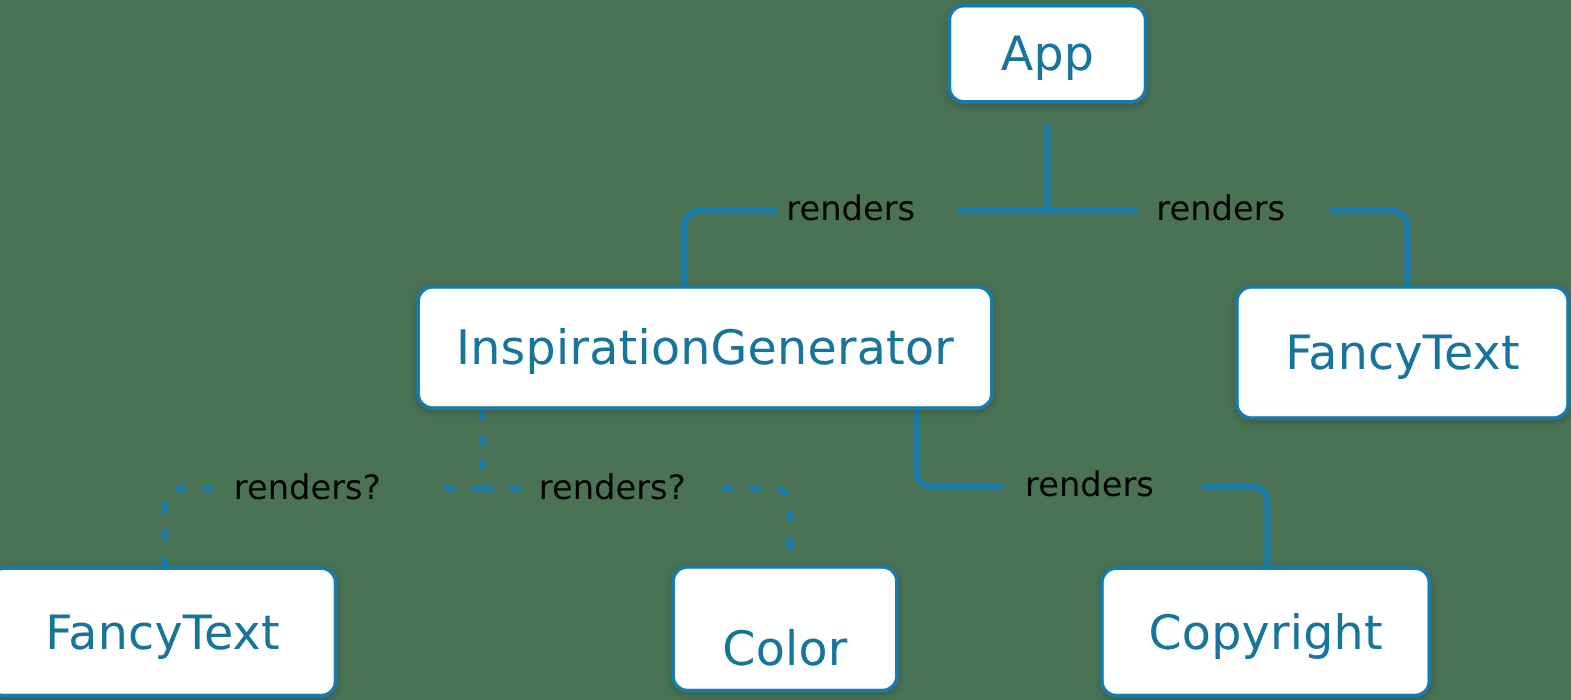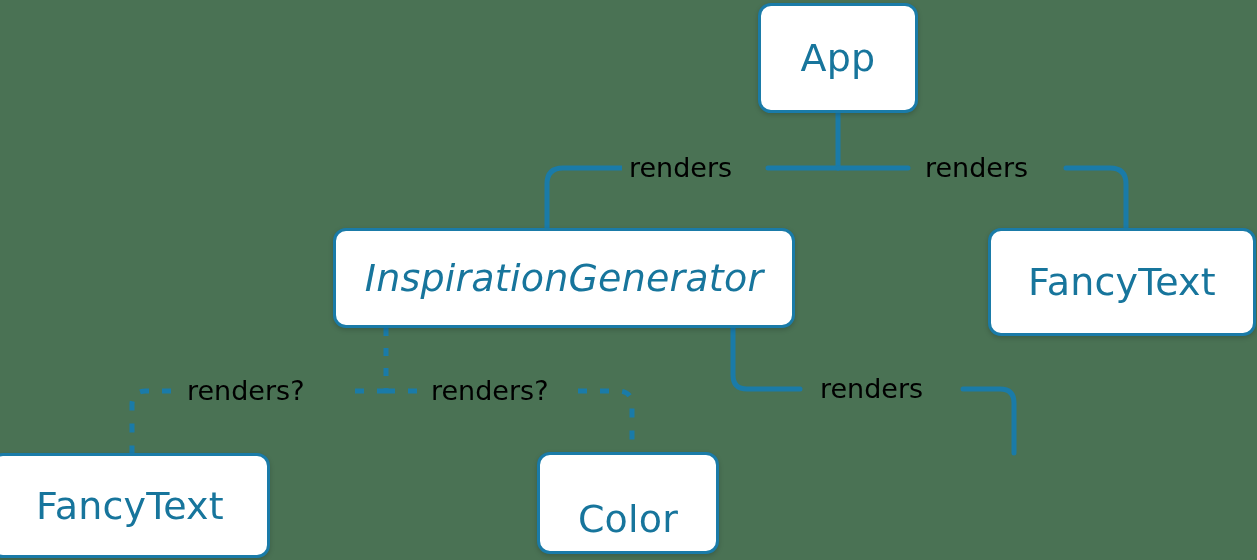--- a/index.html
+++ b/index.html
@@ -86,34 +86,37 @@
   <div class="edge-label" style="left:622px; top:154px; font-size:27px;">renders</div>
 
   <div class="edge-label" style="left:918px; top:154px; font-size:27px;">renders</div>
 
   <div class="edge-label" style="left:180px; top:377px; font-size:27px;">renders?</div>
 
   <div class="edge-label" style="left:424px; top:377px; font-size:27px;">renders?</div>
 
   <div class="edge-label" style="left:813px; top:375px; font-size:27px;">renders</div>
 
-  <div class="node" style="left:758px; top:3px; width:160px; height:110px;">
+  <div class="node" style="left:758px; top:3px; width:160px; height:80px;">
     <span class="node-label" style="font-size:38px;">App</span>
   </div>
 
   <div class="node" style="left:333px; top:228px; width:462px; height:100px;">
-    <span class="node-label" style="font-size:38px;font-style:italic;">InspirationGenerator</span>
+    <span class="node-label" style="font-size:38px;">InspirationGenerator</span>
   </div>
 
   <div class="node" style="left:988px; top:228px; width:268px; height:108px;">
     <span class="node-label" style="font-size:38px;">FancyText</span>
   </div>
 
   <div class="node" style="left:-10px; top:453px; width:280px; height:105px;">
     <span class="node-label" style="font-size:38px;">FancyText</span>
   </div>
 
   <div class="node" style="left:537px; top:452px; width:182px; height:102px;">
     <span class="node-label" style="font-size:38px;margin-top:32px;">Color</span>
   </div>
 
+  <div class="node" style="left:880px; top:453px; width:265px; height:105px;">
+    <span class="node-label" style="font-size:38px;">Copyright</span>
+  </div>
 
 </div>
 
 </body></html>

